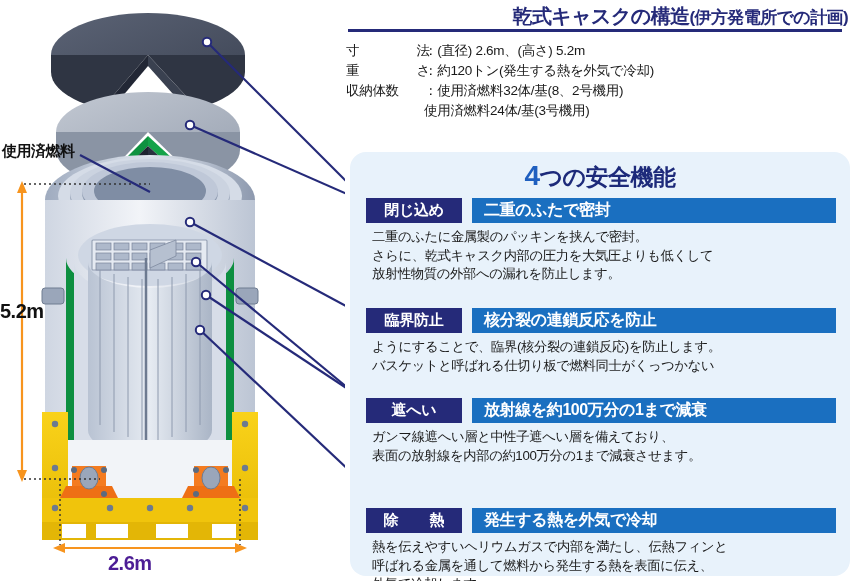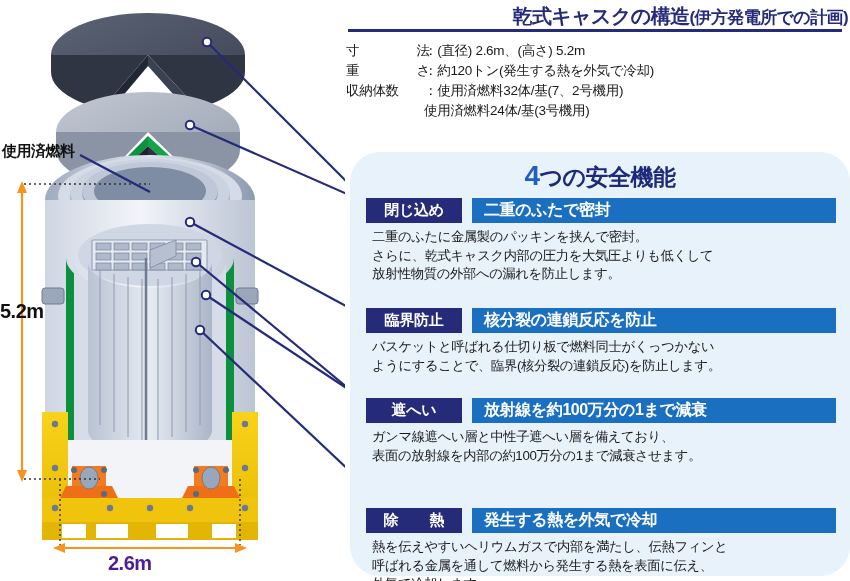--- a/index.html
+++ b/index.html
@@ -55,21 +55,21 @@
   .specs .row{display:block;}
   .specs .k{display:inline-block;width:78px;}
   .specs .k.wide{width:78px;letter-spacing:10px;}
   .specs .indent{padding-left:78px;}
 
   
   .panel{
     position:absolute;left:14px;top:152px;
     width:500px;height:424px;
     background:#e8f2fb;
-    border-radius:30px;
+    border-radius:16px;
   }
   .panel-title{
     position:absolute;left:0;top:8px;width:500px;
     text-align:center;
     font-size:23px;font-weight:700;color:#1d2a7a;
     letter-spacing:-0.5px;
   }
   .panel-title .big{
     font-size:28px;color:#1f5fbf;font-weight:700;
   }
@@ -324,21 +324,21 @@
     <div class="title-rule"></div>
 
     <div class="specs">
       <span class="row">
         <span class="k wide">寸　　法</span><span>：</span><span>(直径) 2.6m、(高さ) 5.2m</span>
       </span>
       <span class="row">
         <span class="k wide">重　　さ</span><span>：</span><span>約120トン(発生する熱を外気で冷却)</span>
       </span>
       <span class="row">
-        <span class="k">収納体数</span><span>：</span><span>使用済燃料32体/基(7、2号機用)</span>
+        <span class="k">収納体数</span><span>：</span><span>使用済燃料32体/基(8、2号機用)</span>
       </span>
       <span class="row indent">
         <span>使用済燃料24体/基(3号機用)</span>
       </span>
     </div>
 
     <div class="panel">
 
       <div class="panel-title">
         <span class="big">4</span><span>つの安全機能</span>
@@ -355,22 +355,22 @@
           <span>放射性物質の外部への漏れを防止します。</span>
         </div>
       </div>
 
       <div class="feature" style="top:156px;">
         <div class="f-head">
           <div class="tag">臨界防止</div>
           <div class="bar">核分裂の連鎖反応を防止</div>
         </div>
         <div class="f-body">
+          <span>ようにすることで、臨界(核分裂の連鎖反応)を防止します。</span>
           <span>バスケットと呼ばれる仕切り板で燃料同士がくっつかない</span>
-          <span>ようにすることで、臨界(核分裂の連鎖反応)を防止します。</span>
         </div>
       </div>
 
       <div class="feature" style="top:246px;">
         <div class="f-head">
           <div class="tag">遮へい</div>
           <div class="bar">放射線を約100万分の1まで減衰</div>
         </div>
         <div class="f-body">
           <span>ガンマ線遮へい層と中性子遮へい層を備えており、</span>

